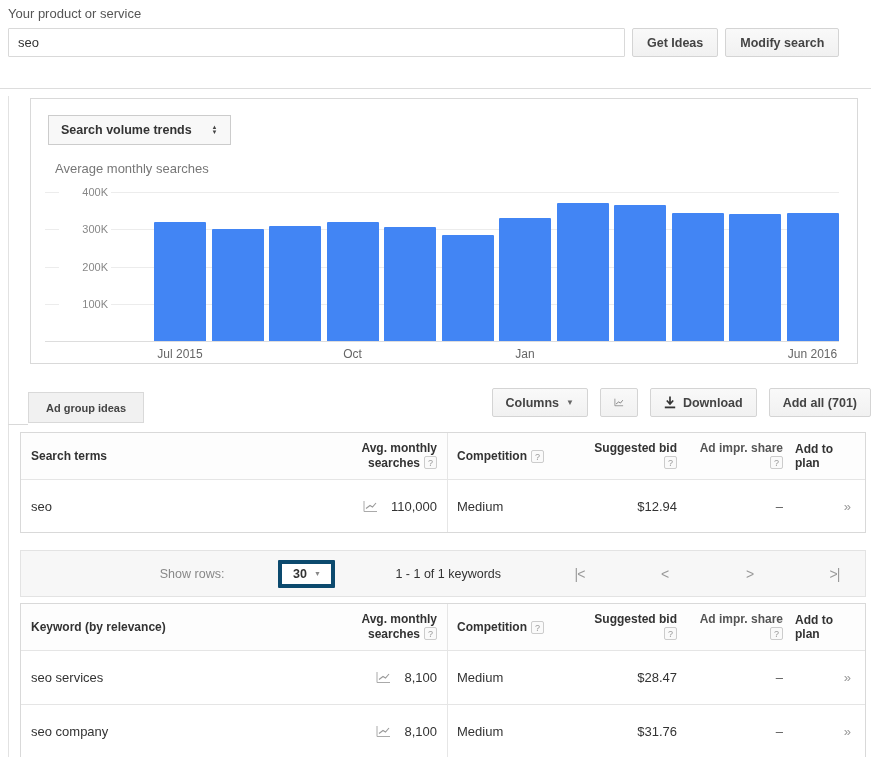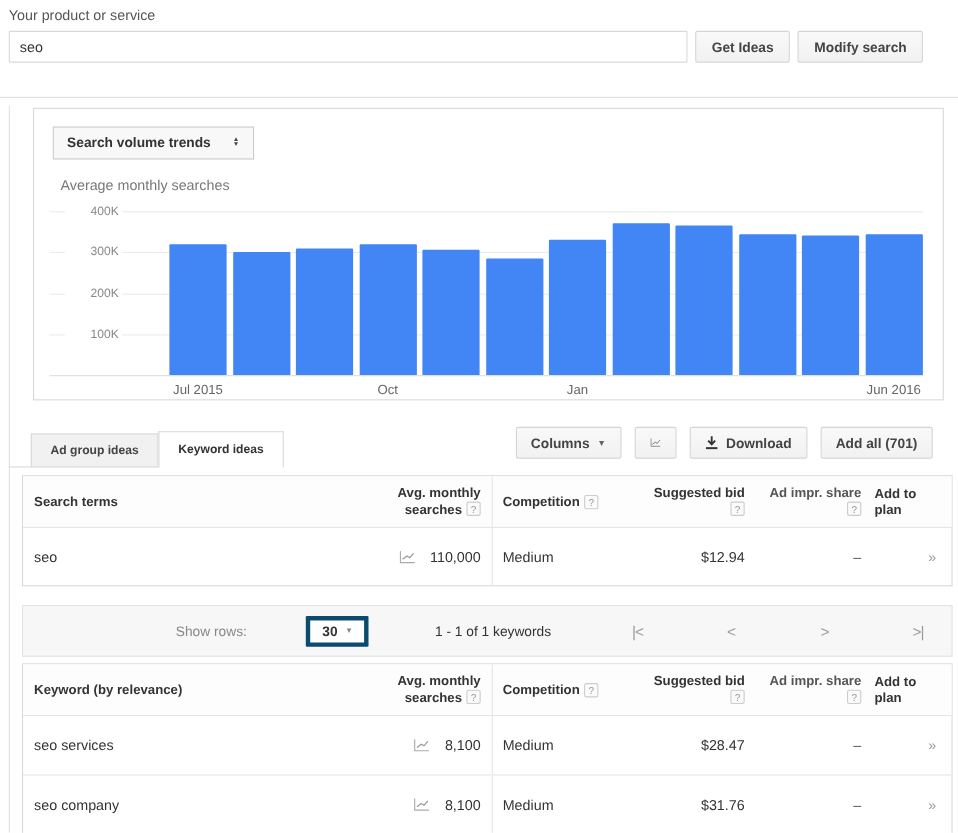--- a/index.html
+++ b/index.html
@@ -50,21 +50,21 @@
   .xtick { position:absolute; transform:translateX(-50%); font-size:12px; color:#666; white-space:nowrap; }
 
   
   .tabs { position:absolute; left:28px; top:392px; display:flex; align-items:flex-end; }
   .tab {
     height:31px; padding:0 17px; display:flex; align-items:center;
     background:#f1f1f1; border:1px solid #d9d9d9; font-weight:bold; font-size:11px;
     color:#444; cursor:pointer; white-space:nowrap;
   }
   .tab.active { background:#fff; border-bottom:none; height:33px; color:#333; }
-  .toolbar { position:absolute; top:388px; right:23px; display:flex; gap:12px; }
+  .toolbar { position:absolute; top:388px; right:0; display:flex; gap:12px; }
   .toolbar .gbtn { padding:0 13px; }
   .arrow-sm { font-size:8px; color:#666; }
   .iconbtn { width:38px; padding:0; }
 
   
   .tbl { position:absolute; left:20px; width:846px; background:#fff; border:1px solid #d9d9d9; }
   .tbl-grid { display:grid; grid-template-columns:1fr 128px 120px 120px 108px 70px; align-items:center; }
   .tbl-header { height:46px; background:#fdfdfd; }
   .tbl-row { height:53px; border-top:1px solid #e5e5e5; }
   .cell { height:100%; display:flex; align-items:center; font-size:13px; color:#333; }
@@ -155,21 +155,20 @@
   <div class="chart-xaxis">
       <span class="xtick" style="left: 135px;">Jul 2015</span>
       <span class="xtick" style="left: 307.5px;">Oct</span>
       <span class="xtick" style="left: 480px;">Jan</span>
       <span class="xtick" style="left: 767.5px;">Jun 2016</span>
     </div>
 </div>
 
 <div class="tabs">
   <div class="tab">Ad group ideas</div>
-  <div class="tab active">Keyword ideas</div>
 </div>
 <div class="toolbar">
   <button class="gbtn">
     <span>Columns</span>
     <span class="arrow-sm">▼</span>
   </button>
   <button class="gbtn iconbtn">
     <svg width="17" height="15" viewBox="0 0 17 15">
       <path d="M1.5 1 v12 h14" stroke="#777" fill="none" stroke-width="1.2"></path>
       <path d="M3.5 10 L8 6.5 L11 8.5 L15 3.5" stroke="#666" fill="none" stroke-width="1.3"></path>

